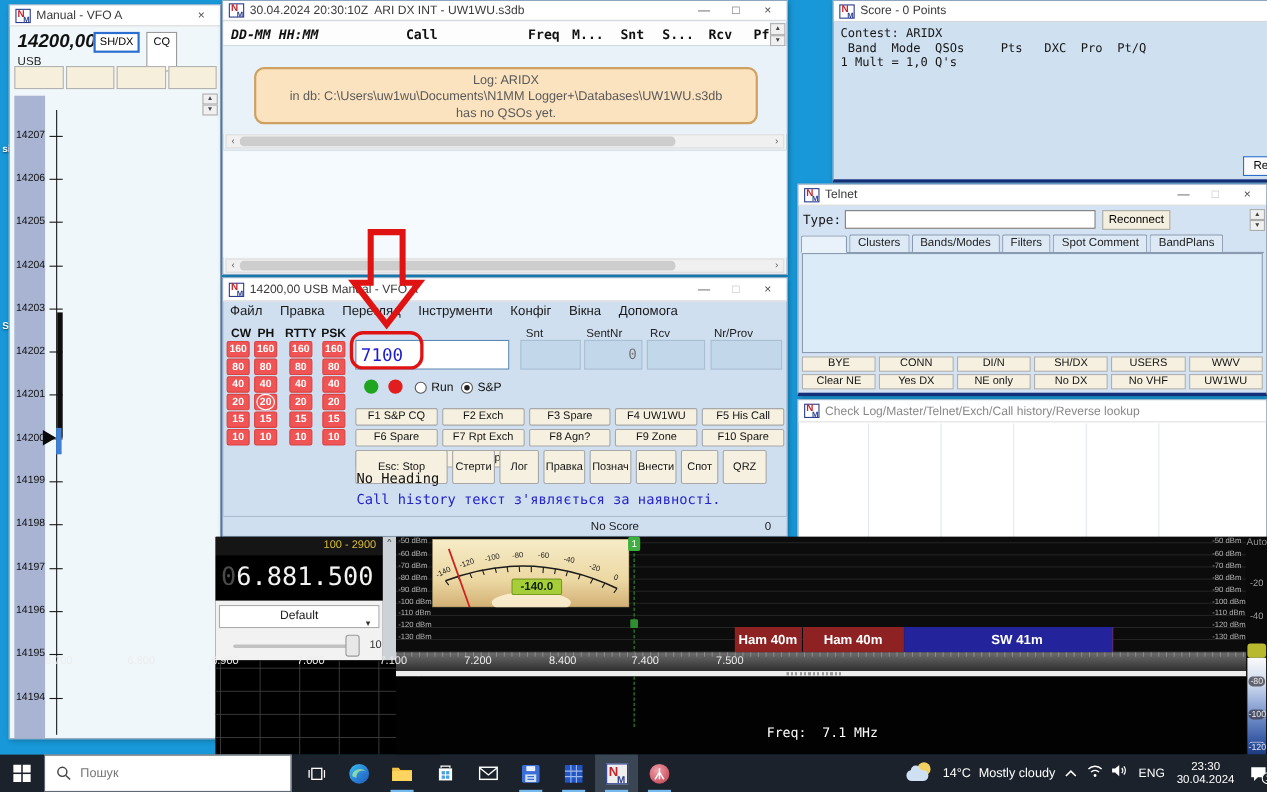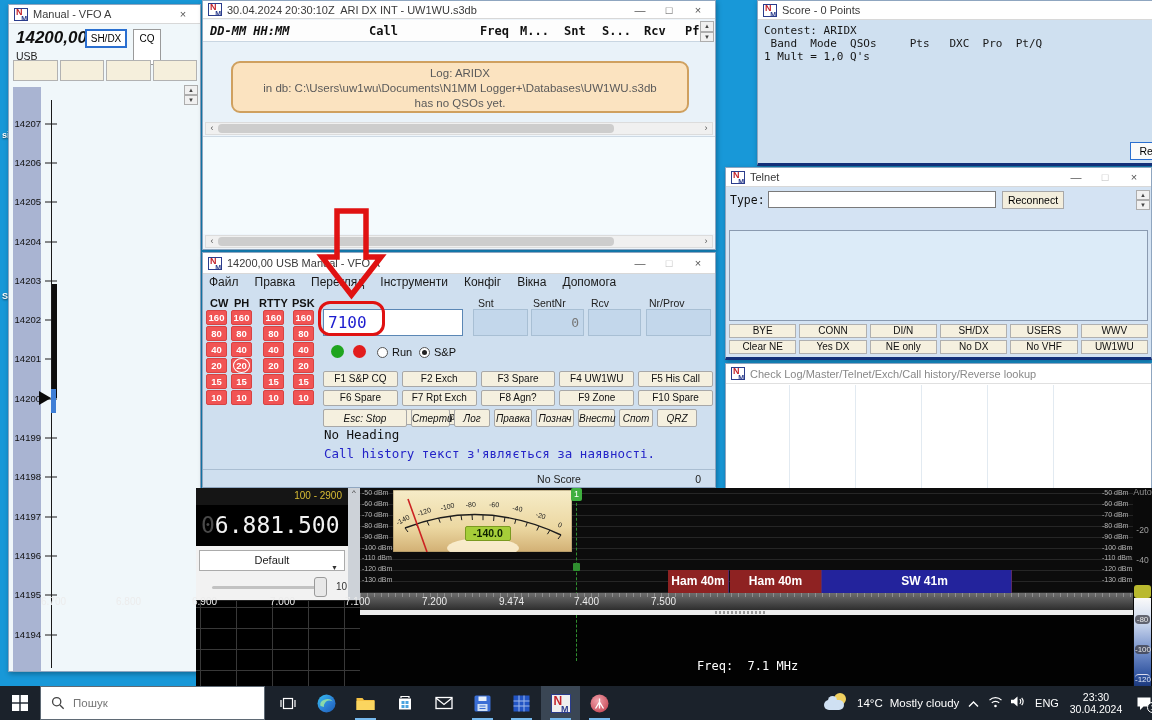--- a/index.html
+++ b/index.html
@@ -96,21 +96,21 @@
   .f-snt{ left:270px; width:55px; } .f-sentnr{ left:328px; width:53px; } .f-rcv{ left:385px; width:53px; } .f-nrprov{ left:443px; width:65px; }
   .dot { position:absolute; top:92px; width:13px; height:13px; border-radius:50%; }
   .dot-g { left:128px; background:#1fa51f; } .dot-r { left:150px; background:#e21d1d; }
   .radio { position:absolute; top:93px; display:flex; align-items:center; gap:4px; font-size:11px; color:#111; }
   .radio .rc { width:11px; height:11px; border-radius:50%; border:1px solid #555; background:#fff; position:relative; }
   .radio.sel .rc::after { content:""; position:absolute; left:2px; top:2px; width:5px; height:5px; border-radius:50%; background:#222; }
   .radio-run { left:174px; } .radio-sp { left:216px; }
   .fkeys { position:absolute; left:120px; top:118px; width:390px; display:grid; grid-template-columns:repeat(5,1fr); gap:3px 4px; }
   .fk { height:16px; background:#f5f0df; border:1px solid #a8a8a8; border-radius:2px; font-size:10px; line-height:14px; text-align:center; color:#111; }
   .acts { position:absolute; left:120px; top:156px; display:flex; gap:4px; }
-  .act { flex:none; height:18px; background:#f5f0df; border:1px solid #a8a8a8; border-radius:2px; font-size:10px; line-height:15px; text-align:center; color:#111;font-style:italic; }
+  .act { flex:none; height:31px; background:#f5f0df; border:1px solid #a8a8a8; border-radius:2px; font-size:10px; line-height:15px; text-align:center; color:#111; }
   .heading-txt { position:absolute; left:121px; top:174px; font:12.5px "DejaVu Sans Mono",monospace; color:#111; }
   .callhist-txt { position:absolute; left:121px; top:193px; font:12.5px "DejaVu Sans Mono",monospace; color:#2424c8; }
   .entry-status { position:absolute; left:0; right:0; bottom:0; height:18px; background:#cfdfef; border-top:1px solid #aabed2; font-size:10.5px; color:#222; }
   .entry-status .c { position:absolute; left:316px; width:80px; text-align:center; top:3px; }
   .entry-status .r { position:absolute; right:14px; top:3px; }
 
   
   .sdr { position:absolute; left:196px; top:488px; width:956px; height:198px; background:#050505; }
   .sdr-left { position:absolute; left:0; top:0; width:152px; height:112px; }
   .sdr-topbar { position:absolute; left:0; top:0; right:0; height:17px; background:#151515; color:#d8bc34; font-size:10px; text-align:right; padding:2px 6px 0 0; }
@@ -311,20 +311,31 @@
       <span class="wbtn" style="color:#bbb">□</span>
       <span class="wbtn">×</span>
     </div>
     <span class="tln-type">Type:</span>
     <input class="tln-input" style="">
     <div class="tln-reconnect">Reconnect</div>
     <div class="spin tln-spin">
         <span>▲</span>
         <span>▼</span>
       </div>
+    <div class="tln-tabs">
+      <span class="tab-main"></span>
+      <span style="display:flex;gap:2px">
+
+      <span class="tab">Clusters</span>
+          <span class="tab">Bands/Modes</span>
+          <span class="tab">Filters</span>
+          <span class="tab">Spot Comment</span>
+          <span class="tab">BandPlans</span>
+        </span>
+    </div>
     <div class="tln-area"></div>
     <div class="tln-grid">
 
     <button class="tln-btn">BYE</button>
         <button class="tln-btn">CONN</button>
         <button class="tln-btn">DI/N</button>
         <button class="tln-btn">SH/DX</button>
         <button class="tln-btn">USERS</button>
         <button class="tln-btn">WWV</button>
         <button class="tln-btn">Clear NE</button>
@@ -543,21 +554,21 @@
         </div>
       <div class="fscale">
         <span style="position:absolute;inset:0">
 
         <span style="left: 80px;">6.700</span>
             <span style="left: 155px;">6.800</span>
             <span style="left: 231px;">6.900</span>
             <span style="left: 309px;">7.000</span>
             <span style="left: 384px;">7.100</span>
             <span style="left: 461px;">7.200</span>
-            <span style="left: 538px;">9.474</span>
+            <span style="left: 538px;">8.400</span>
             <span style="left: 613px;">7.400</span>
             <span style="left: 690px;">7.500</span>
           </span>
       </div>
     </div>
 
     <div class="splitter">
         <div class="dots"></div>
       </div>
 

